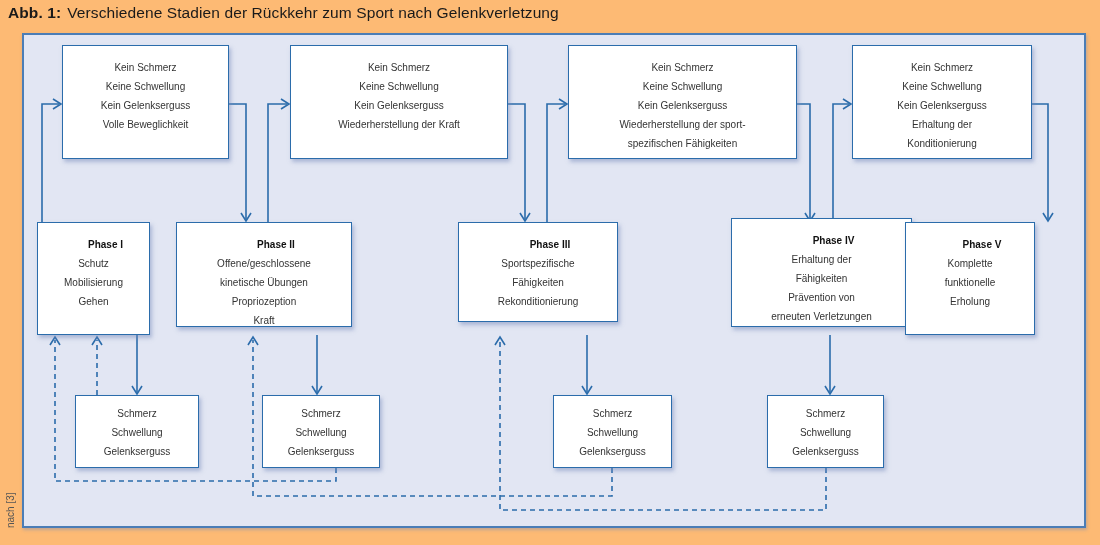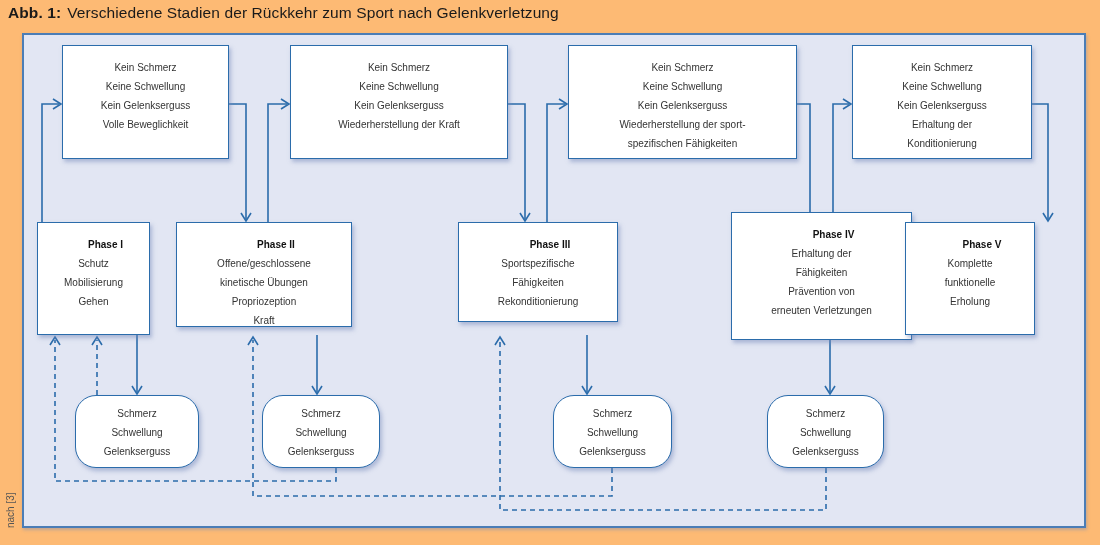--- a/index.html
+++ b/index.html
@@ -22,21 +22,21 @@
          background:var(--frame-bg);border:2px solid var(--frame-border);
          box-shadow:1px 2px 3px rgba(120,140,185,.45);}
 
   .box{position:absolute;background:#ffffff;border:1.5px solid var(--accent);
        box-shadow:2px 3px 4px rgba(115,135,185,.5);
        text-align:center;color:var(--text);font-size:10px;line-height:19px;}
   .box .lines div{white-space:nowrap;}
   .crit{padding-top:12px;}
   .phase{padding-top:12px;}
   .phase .phase-title{font-weight:bold;color:#111;padding-left:24px;}
-  .symp{padding-top:8px;border-radius:21px;}
+  .symp{padding-top:8px;}
 
   svg.wires{position:absolute;left:0;top:0;width:1100px;height:545px;pointer-events:none;}
   svg.wires path, svg.wires polyline{fill:none;stroke:var(--accent);stroke-width:1.6px;}
   svg.wires g.dashedlines path{stroke-dasharray:5 4;}
 
   .source{position:absolute;left:3px;top:468px;height:60px;width:14px;
           writing-mode:vertical-rl;transform:rotate(180deg);
           font-size:10px;color:var(--source-text);text-align:left;
           display:flex;align-items:center;}
 </style>
@@ -141,21 +141,21 @@
       </div>
     </div>
   <div class="box phase" style="left:458px;top:222px;width:160px;height:100px">
       <div class="phase-title">Phase III</div>
       <div class="lines">
         <div>Sportspezifische</div>
         <div>Fähigkeiten</div>
         <div>Rekonditionierung</div>
       </div>
     </div>
-  <div class="box phase" style="left:731px;top:212px;width:181px;height:128px">
+  <div class="box phase" style="left:731px;top:218px;width:181px;height:109px">
       <div class="phase-title">Phase IV</div>
       <div class="lines">
         <div>Erhaltung der</div>
         <div>Fähigkeiten</div>
         <div>Prävention von</div>
         <div>erneuten Verletzungen</div>
       </div>
     </div>
   <div class="box phase" style="left:905px;top:222px;width:130px;height:113px">
       <div class="phase-title">Phase V</div>

